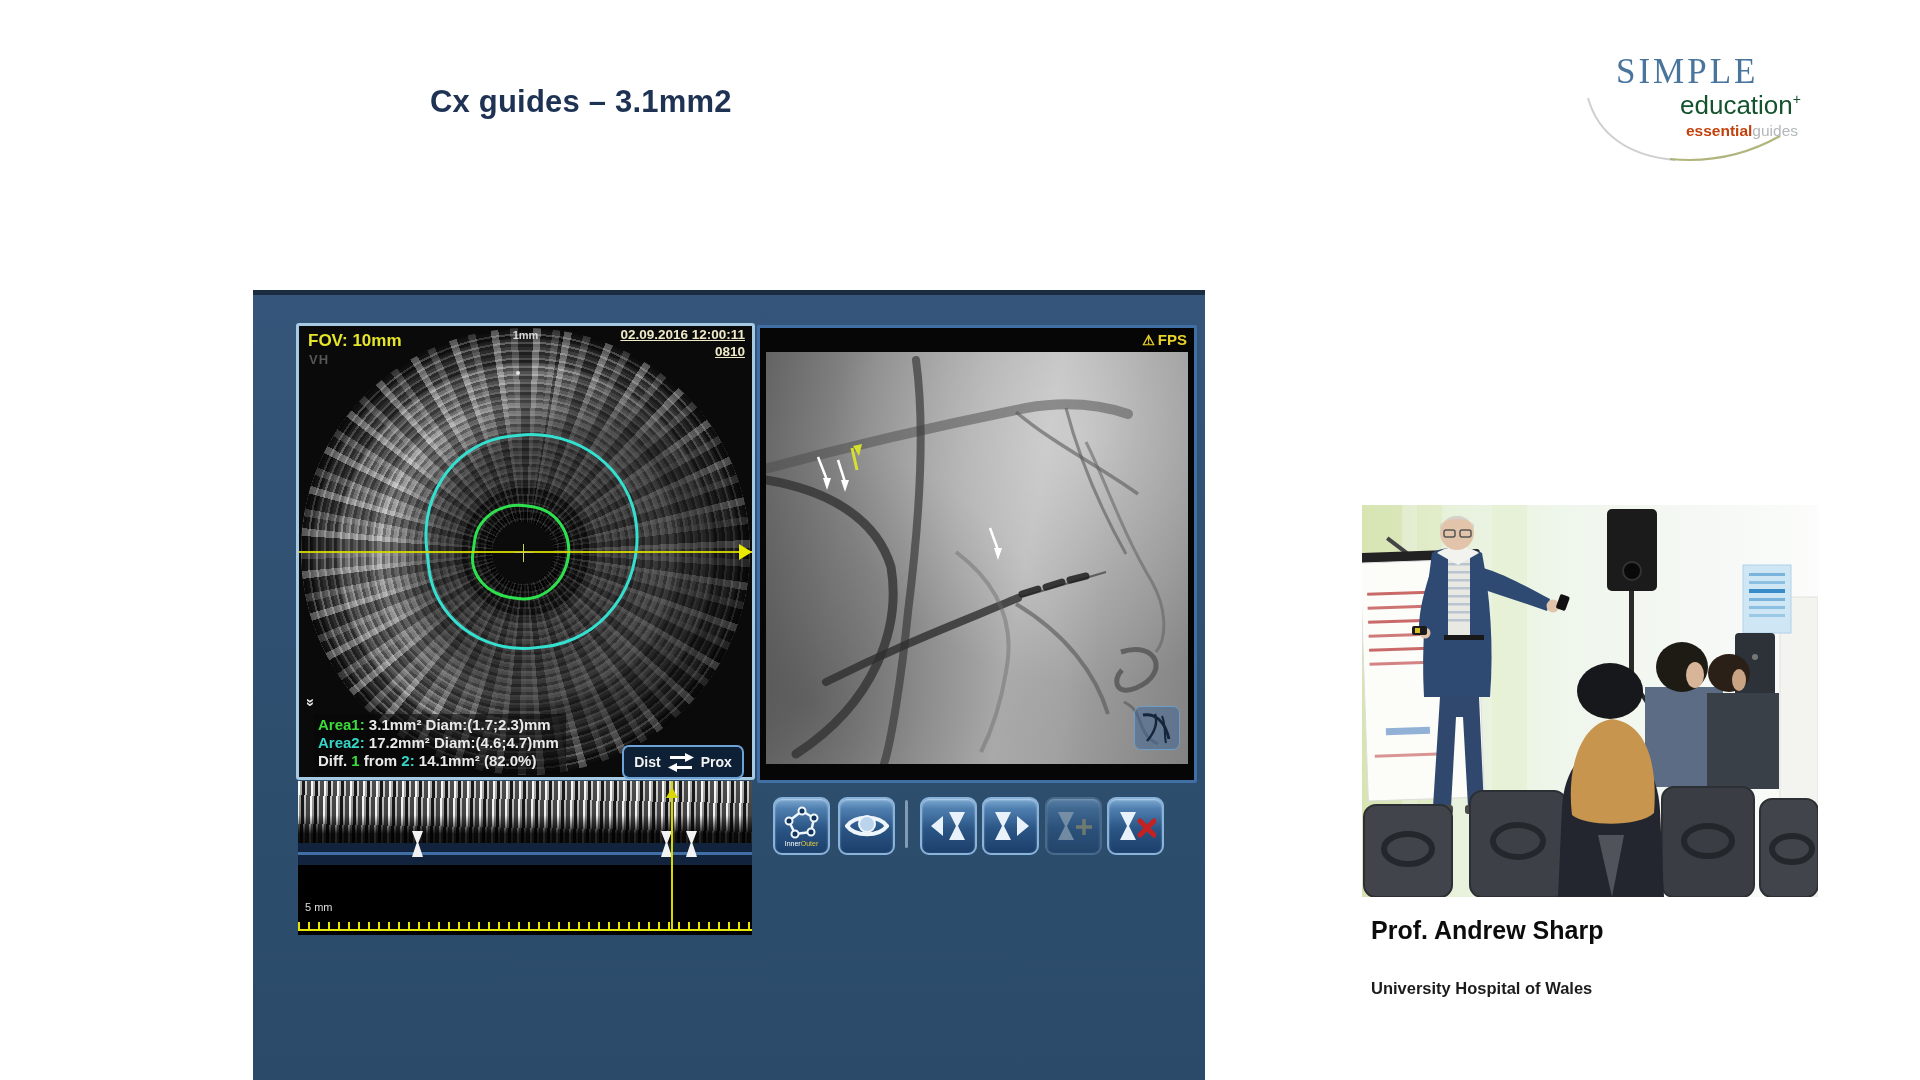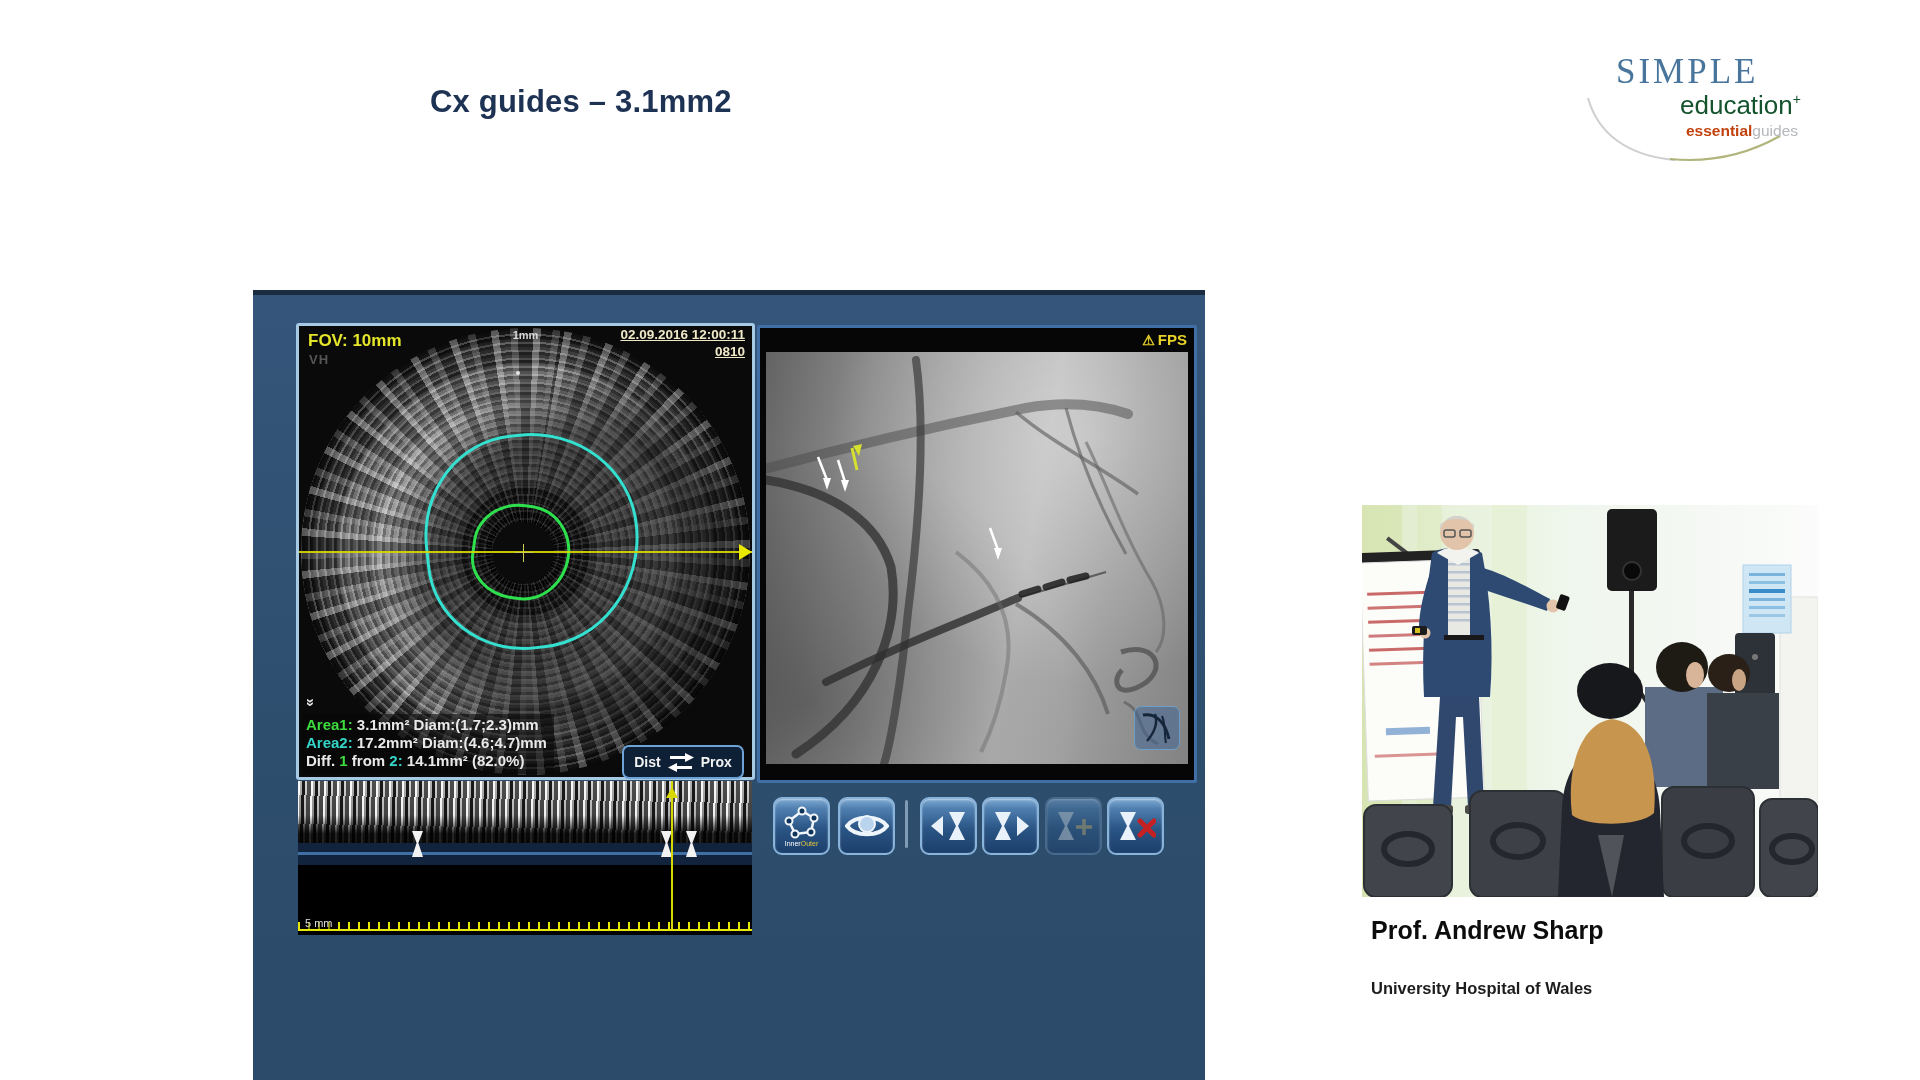--- a/index.html
+++ b/index.html
@@ -46,21 +46,21 @@
   #axis-arrow{right:0;top:218px;width:0;height:0;border-top:8px solid transparent;
     border-bottom:8px solid transparent;border-right:0;border-left:0;
     border-right:none;border-left:none;}
   #axis-arrow{border-left:13px solid #e8e800;}
   #cal-dot{left:217px;top:45px;width:4px;height:4px;border-radius:50%;background:#e6e6e6;}
   #fov-label{left:9px;top:5px;color:#e5e52a;font-size:17px;font-weight:bold;}
   #vh-label{left:10px;top:26px;color:#565656;font-size:13px;font-weight:bold;letter-spacing:1px;}
   #scale-label{left:50%;top:3px;transform:translateX(-50%);color:#d9d9d9;font-size:11px;font-weight:bold;}
   #dt-block{right:7px;top:0;text-align:right;color:#efe9c8;font-size:13.5px;font-weight:bold;line-height:17px;text-decoration:underline;}
   #chevrons{left:8px;bottom:66px;color:#e8e8e8;font-size:15px;font-weight:bold;transform:rotate(90deg);}
-  #meas{left:3px;bottom:3px;background:rgba(8,8,8,.55);padding:2px 7px 4px 4px;
+  #meas{left:15px;bottom:3px;background:rgba(8,8,8,.55);padding:2px 7px 4px 4px;
     font-size:15px;font-weight:600;line-height:18px;color:#e9e9e9;white-space:nowrap;}
   .c-a1{color:#3ddc3d;} .c-a2{color:#35d6c8;}
 
   
   #distprox{left:369px;top:450px;width:118px;height:30px;background:#0e2036;border:2px solid #6da3d6;
     border-radius:7px;z-index:5;display:flex;align-items:center;justify-content:center;gap:7px;
     color:#f2f2f2;font-size:14px;font-weight:bold;}
   #dp-arrows{display:flex;flex-direction:column;gap:1px;}
 
   
@@ -73,21 +73,21 @@
   #strip-top{top:0;height:62px;}
   #strip-bot{top:84px;height:56px;background:
       linear-gradient(0deg, rgba(0,0,0,0) 0 60%, rgba(0,0,0,.6) 95%),
       repeating-linear-gradient(88deg, rgba(255,255,255,.85) 0 2px, rgba(120,120,120,.5) 2px 5px, rgba(10,10,10,.95) 5px 8px, rgba(200,200,200,.5) 8px 10px, rgba(70,70,70,.8) 10px 14px),
       linear-gradient(0deg,#d8d8d8,#2e2e2e);}
   #midband{left:0;top:62px;width:100%;height:22px;background:#12243d;}
   #midline{left:0;top:71px;width:100%;height:3px;background:#3f6fa5;}
   #ruler{left:0;top:141px;width:100%;height:8px;
     background:repeating-linear-gradient(90deg,#e8e800 0 2px,rgba(0,0,0,0) 2px 10px);}
   #ruler-base{left:0;top:148px;width:100%;height:2px;background:#e8e800;}
-  #pb-scale{left:4px;top:136px;color:#dddddd;font-size:11px;background:rgba(0,0,0,.45);padding:0 3px;}
+  #pb-scale{left:4px;top:120px;color:#dddddd;font-size:11px;background:rgba(0,0,0,.45);padding:0 3px;}
   .bowtie{position:absolute;width:11px;height:26px;background:#f2f2f2;
     clip-path:polygon(0 0,100% 0,58% 46%,100% 100%,0 100%,42% 46%);}
   #bt1{left:114px;top:50px;} #bt2{left:363px;top:50px;} #bt3{left:388px;top:50px;}
   #pb-vline{left:373px;top:0;width:2px;height:148px;background:#d8d800;}
   #pb-varrow{left:368px;top:6px;width:0;height:0;border-left:6px solid transparent;
     border-right:6px solid transparent;border-bottom:11px solid #d8d800;}
 
   
   #angio{left:504px;top:30px;width:434px;height:452px;border:3px solid #3f6fa5;border-radius:2px;
     background:#060606;overflow:hidden;}

